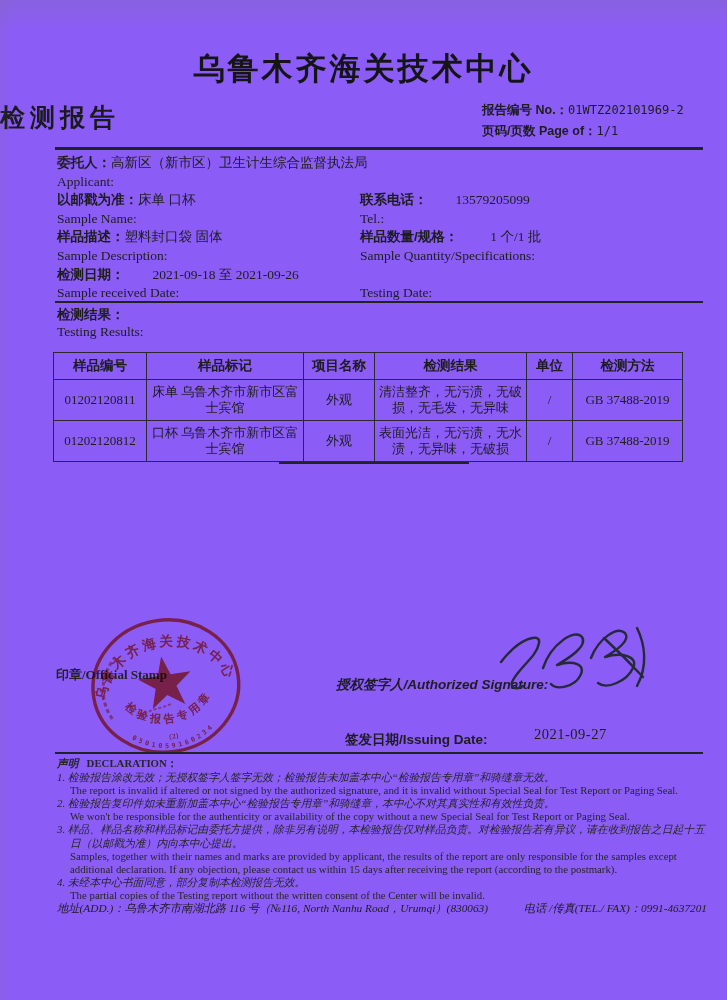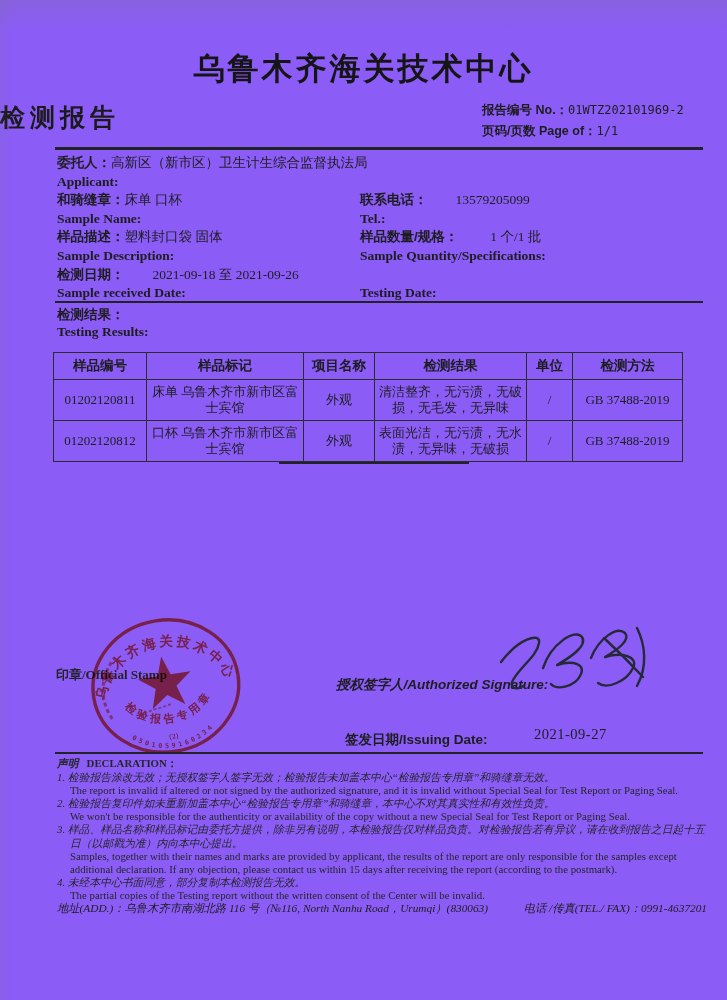--- a/index.html
+++ b/index.html
@@ -13,21 +13,21 @@
     background:linear-gradient(180deg,rgba(120,120,118,0.18),rgba(120,120,118,0));
     pointer-events:none;
   }
   .page::after{
     content:"";position:absolute;left:0;top:0;bottom:0;width:14px;
     background:linear-gradient(90deg,rgba(120,120,118,0.10),rgba(120,120,118,0));
     pointer-events:none;
   }
   .abs{position:absolute;}
   .cjk-b{font-family:"Liberation Sans","DejaVu Sans",sans-serif;font-weight:bold;}
-  .en-b{font-weight:bold;}
+  .en-b{font-weight:normal;}
   .org-title{
     left:0;right:0;top:48px;text-align:center;
     font-family:"Liberation Sans","DejaVu Sans",sans-serif;
     font-size:31px;font-weight:bold;letter-spacing:3px;color:#151517;
   }
   .report-title{
     left:0;right:0;top:101px;
     font-family:"Liberation Sans","DejaVu Sans",sans-serif;
     font-size:25px;font-weight:bold;letter-spacing:5px;color:#1a1a1c;
   }
@@ -81,21 +81,21 @@
   <div class="abs rule" style="left:55px;top:147px;width:648px;height:3px;"></div>
 
   <div class="abs info">
     <div class="info-row">
       <div class="info-left" style="width:648px;"><span class="lab">委托人：</span><span class="val">高新区（新市区）卫生计生综合监督执法局</span></div>
     </div>
     <div class="info-row">
       <div class="info-left"><span class="en-b">Applicant:</span></div>
     </div>
     <div class="info-row">
-      <div class="info-left"><span class="lab">和骑缝章：</span><span class="val">床单 口杯</span></div>
+      <div class="info-left"><span class="lab">以邮戳为准：</span><span class="val">床单 口杯</span></div>
       <div class="info-right"><span class="lab">联系电话：</span><span class="val2">13579205099</span></div>
     </div>
     <div class="info-row">
       <div class="info-left"><span class="en-b">Sample Name:</span></div>
       <div class="info-right"><span class="en-b">Tel.:</span></div>
     </div>
     <div class="info-row">
       <div class="info-left"><span class="lab">样品描述：</span><span class="val">塑料封口袋 固体</span></div>
       <div class="info-right"><span class="lab">样品数量/规格：</span><span class="val2" style="margin-left:32px;">1 个/1 批</span></div>
     </div>

